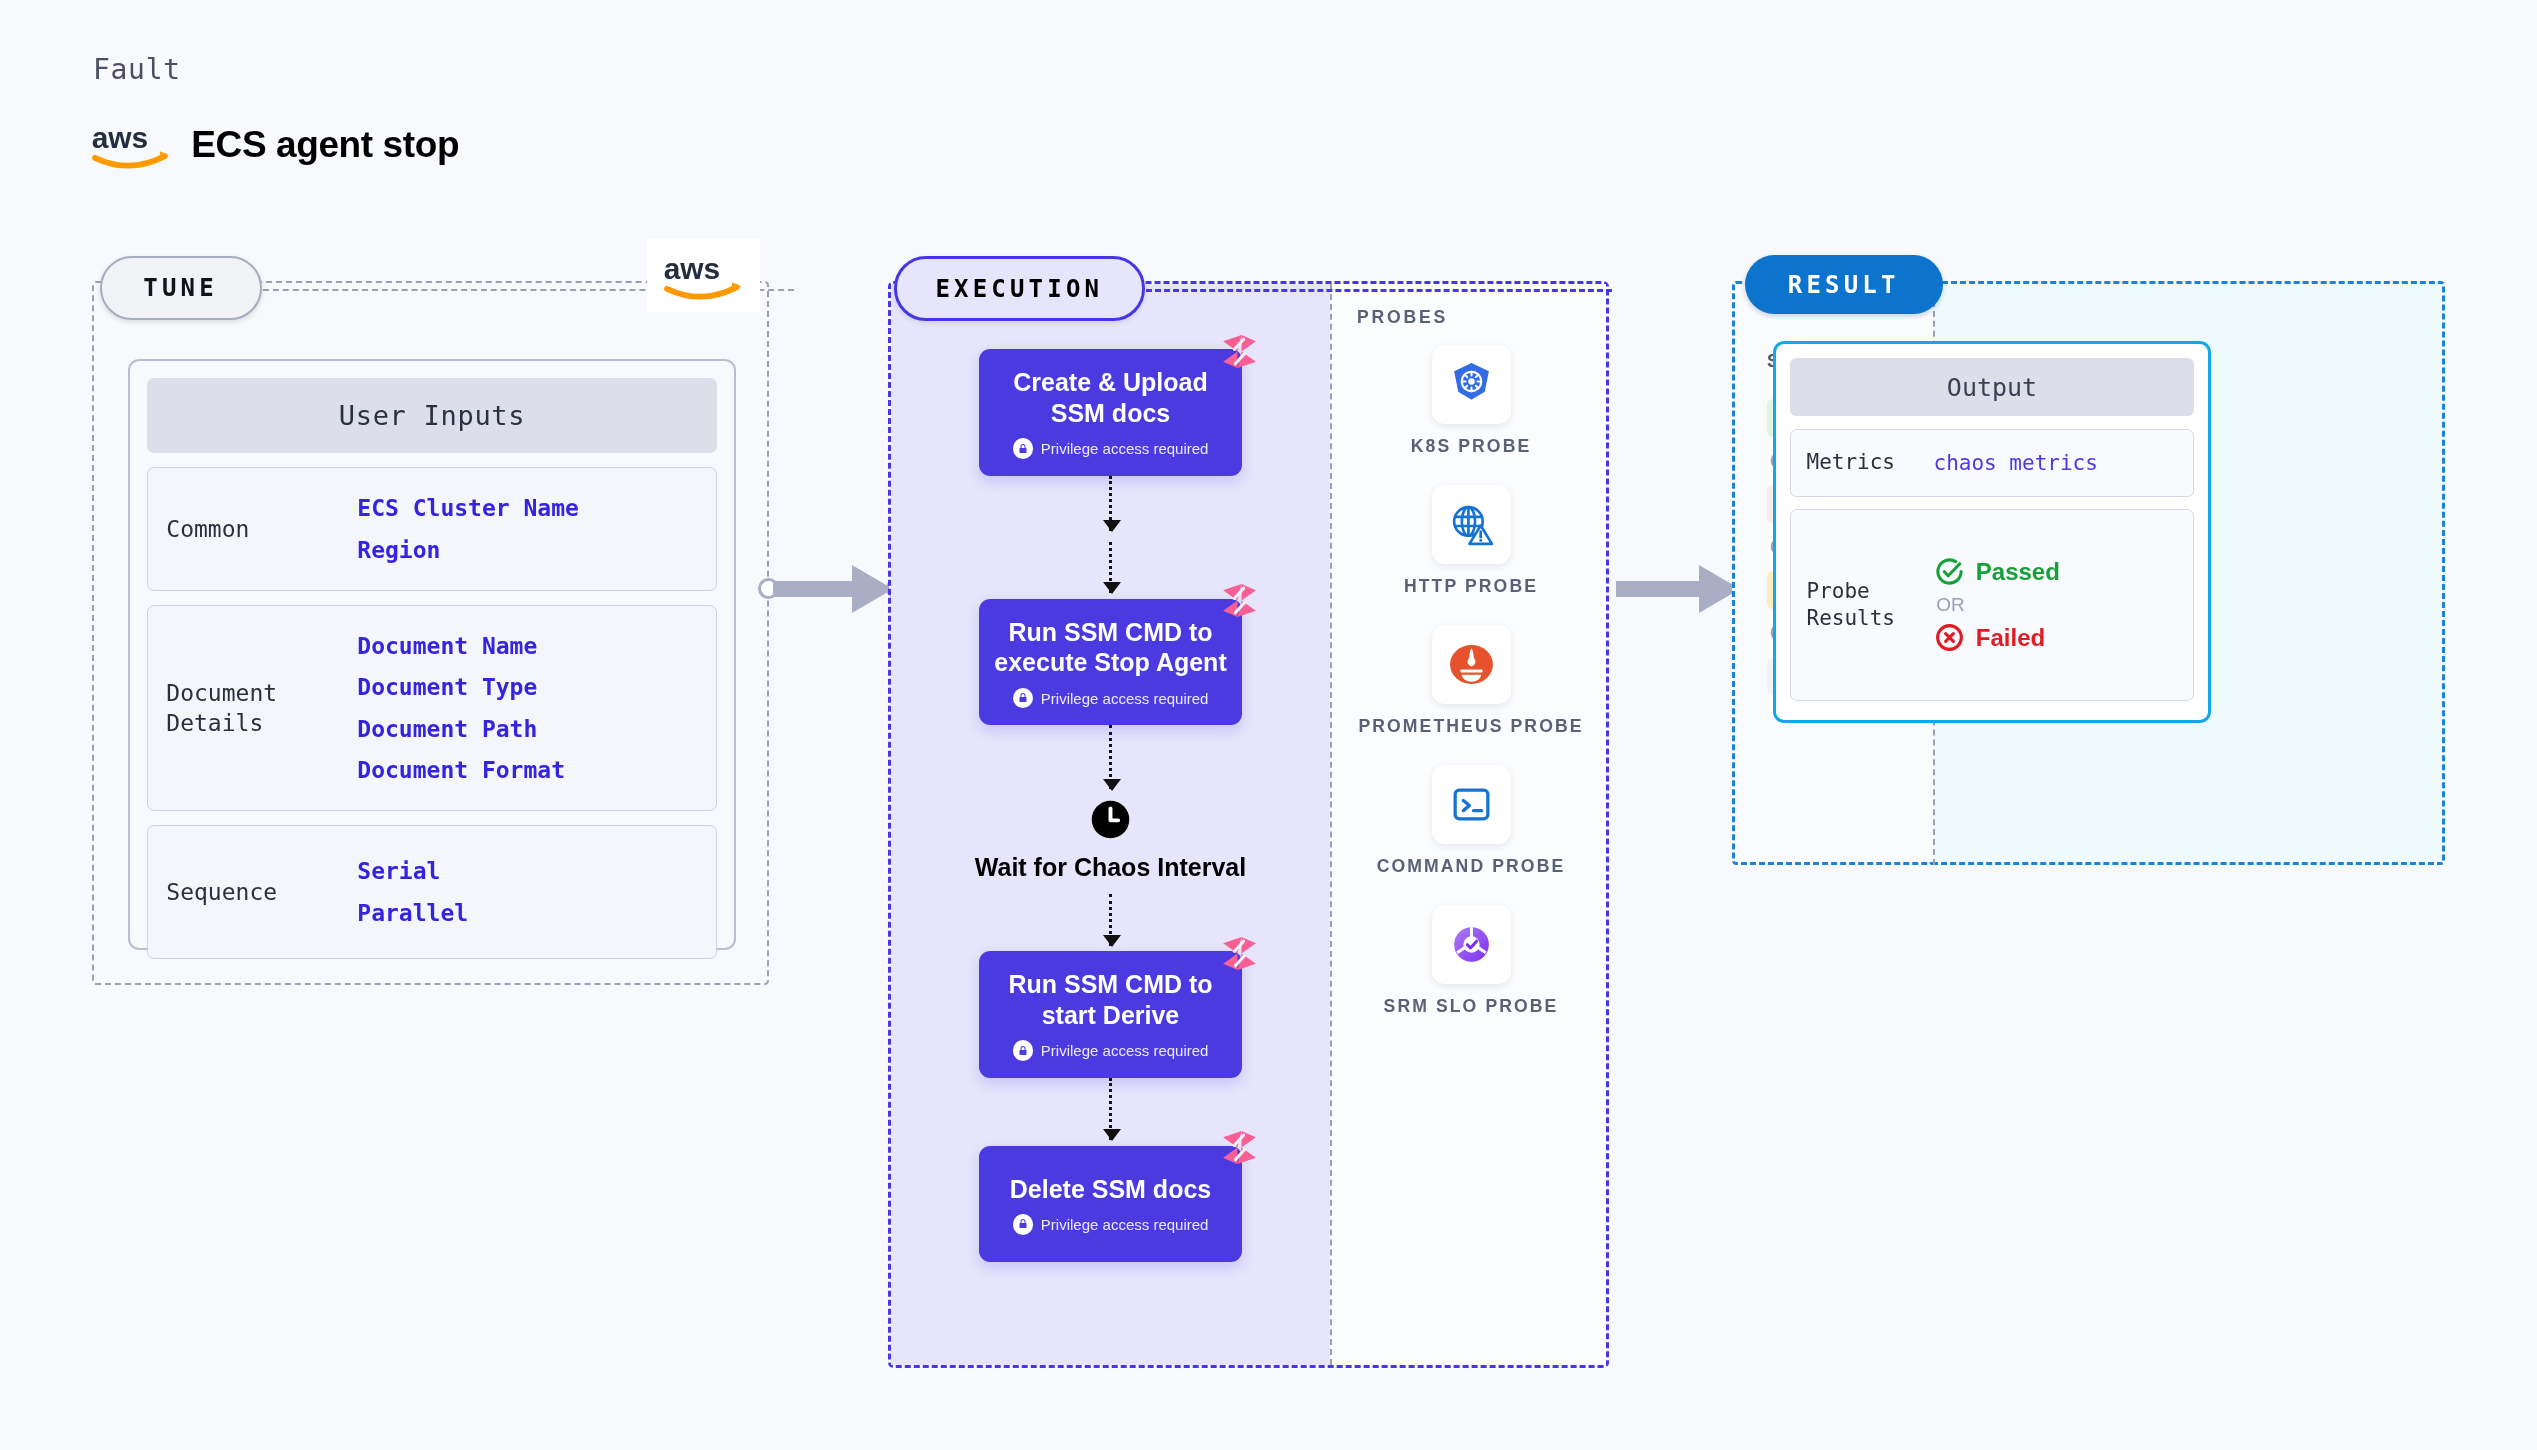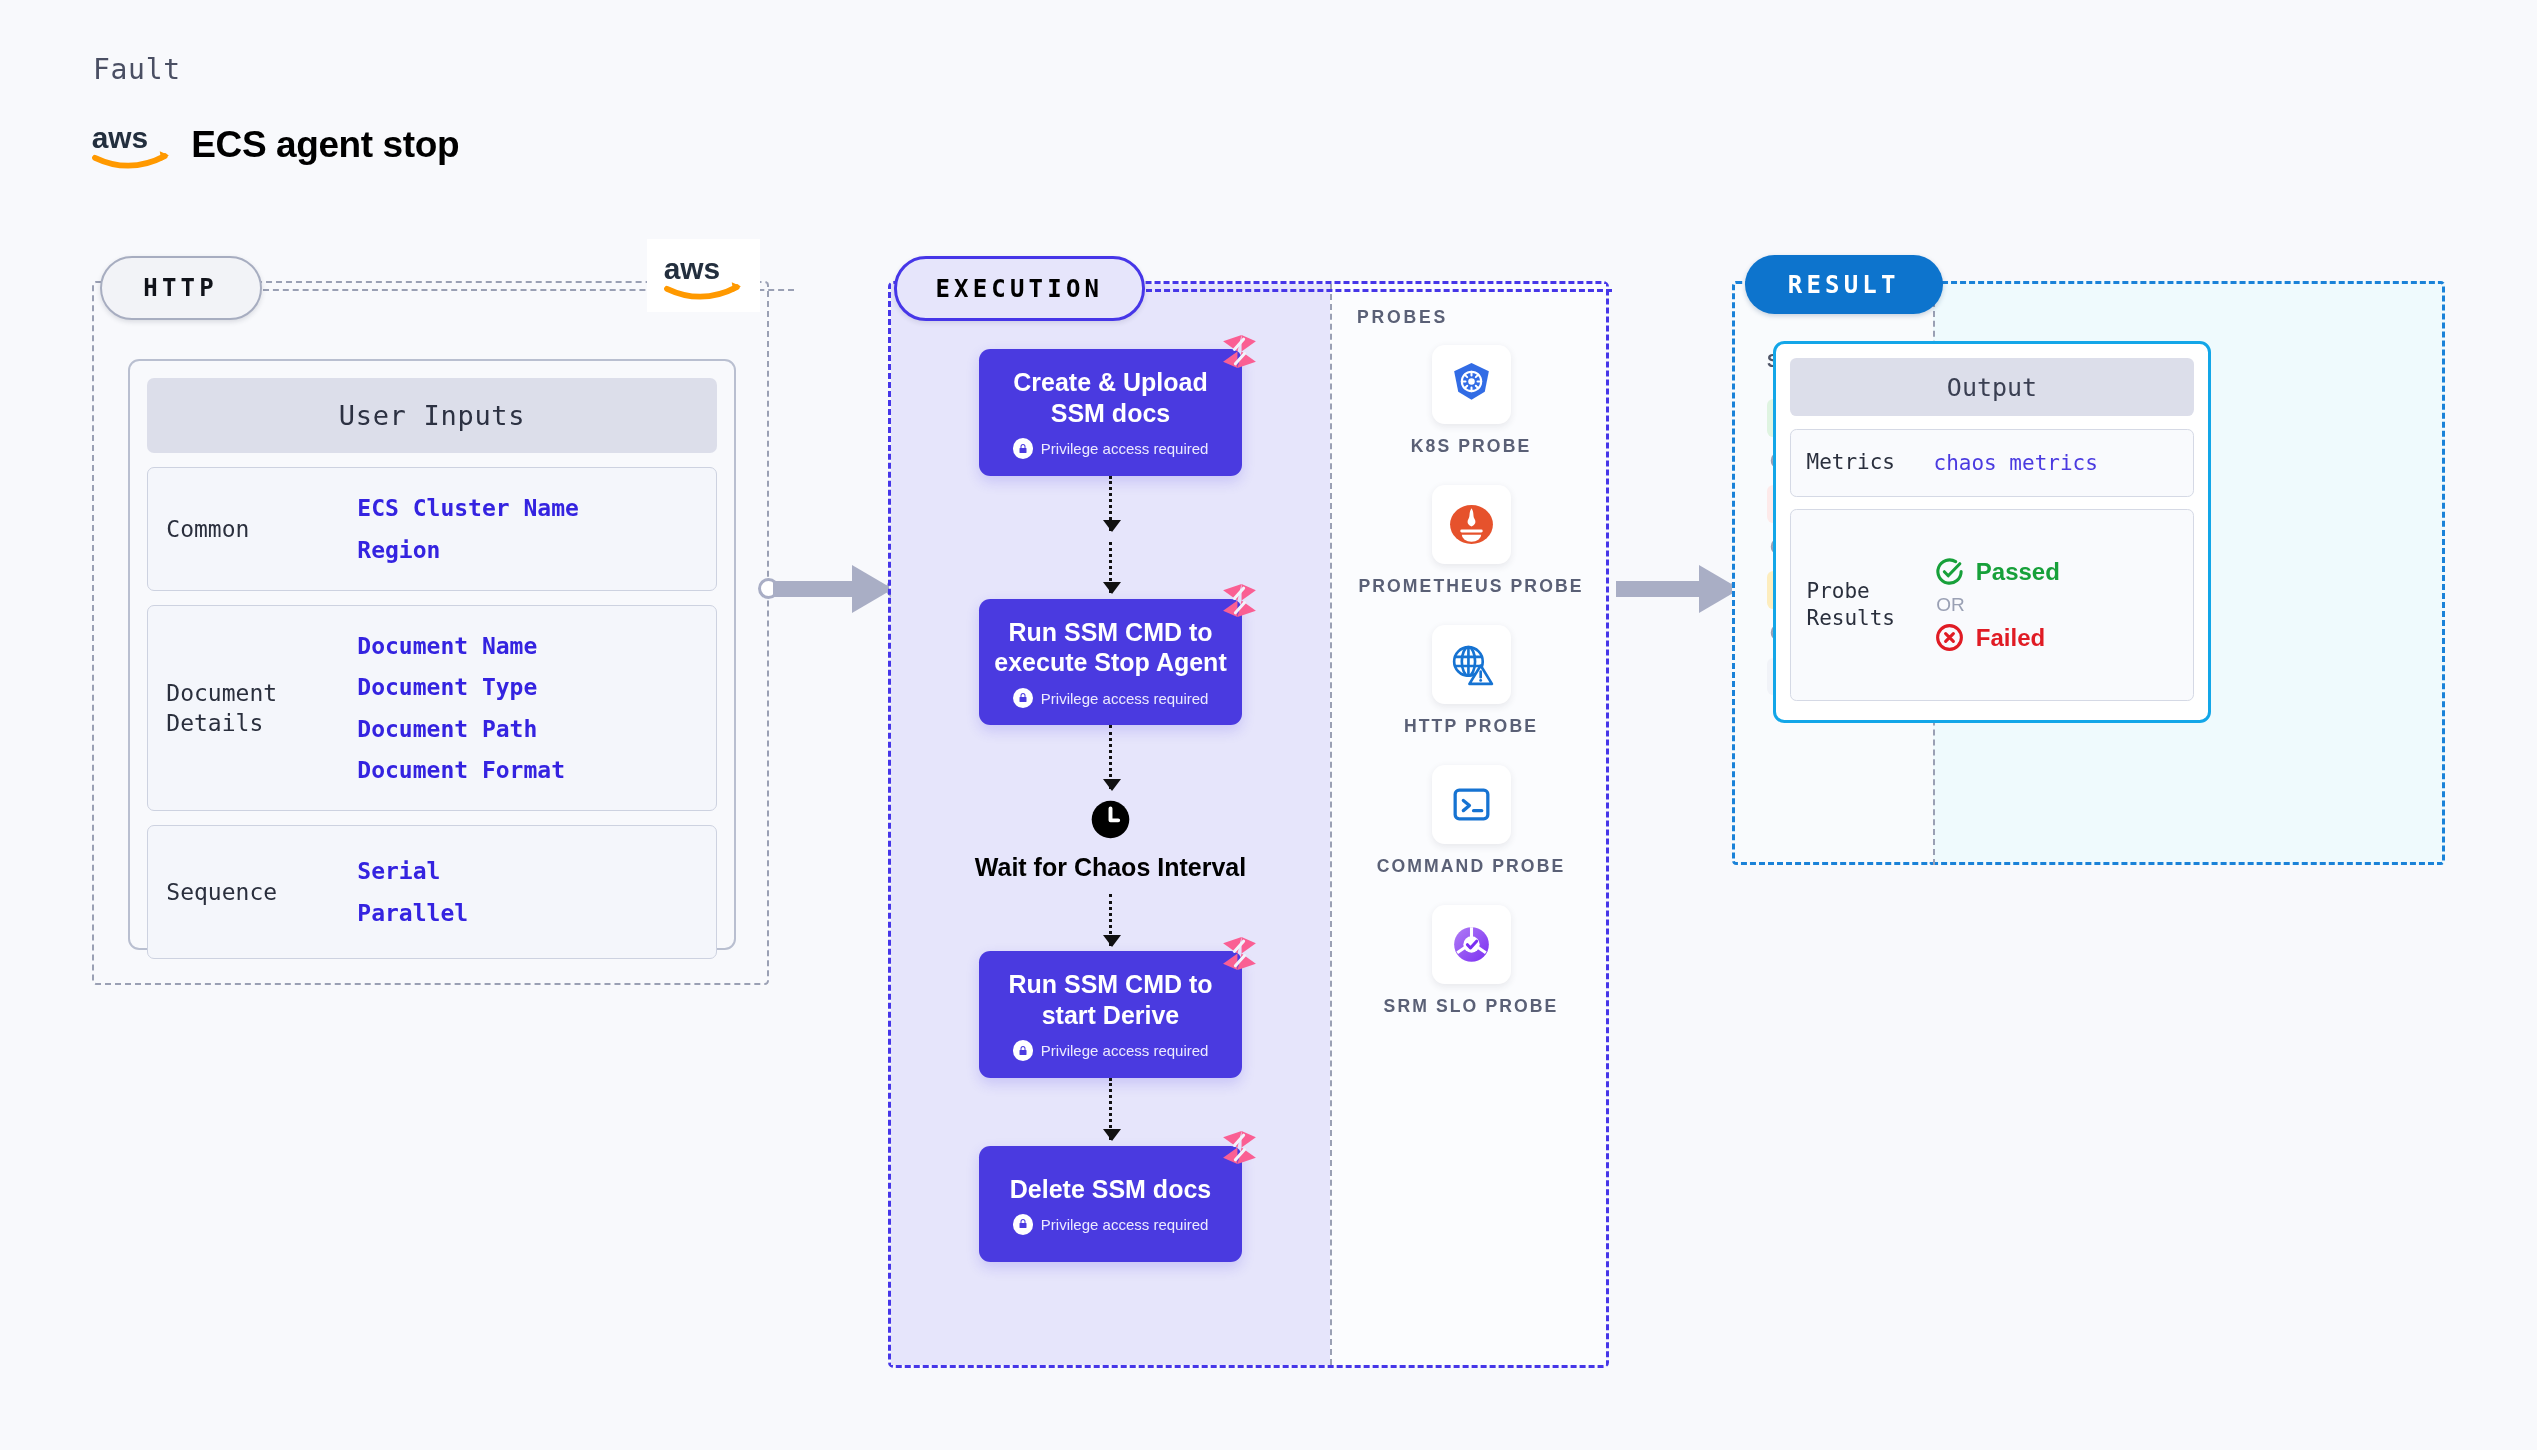--- a/index.html
+++ b/index.html
@@ -259,21 +259,21 @@
         <text x="2" y="34" font-family="Liberation Sans, sans-serif" font-size="36" font-weight="bold" fill="#232f3e">aws</text>
         <path d="M6 46 Q48 66 90 44" stroke="#ff9900" stroke-width="7" fill="none" stroke-linecap="round"></path>
         <path d="M84 38 L95 43 L86 50 Z" fill="#ff9900"></path>
       </svg>
     </span>
     <span class="hdr-title">ECS agent stop</span>
   </div>
 
   <div class="tune-panel">
     <div class="tune-dash-line"></div>
-    <div class="pill pill-tune">HTTP</div>
+    <div class="pill pill-tune">TUNE</div>
     <div class="aws-tile">
       <svg viewBox="0 0 100 60">
         <text x="2" y="34" font-family="Liberation Sans, sans-serif" font-size="36" font-weight="bold" fill="#232f3e">aws</text>
         <path d="M6 46 Q48 66 90 44" stroke="#ff9900" stroke-width="7" fill="none" stroke-linecap="round"></path>
         <path d="M84 38 L95 43 L86 50 Z" fill="#ff9900"></path>
       </svg>
     </div>
 
     <div class="ui-card">
       <div class="ui-head">User Inputs</div>
@@ -437,48 +437,48 @@
           <svg viewBox="0 0 48 48">
             <path d="M24 3 L41 11 L37 31 L24 39 L11 31 L7 11 Z" fill="#326ce5"></path>
             <circle cx="24" cy="21" r="9.5" fill="none" stroke="#fff" stroke-width="2"></circle>
             <circle cx="24" cy="21" r="3.2" fill="#fff"></circle>
             <g stroke="#fff" stroke-width="2" stroke-linecap="round">
               <path d="M24 11.5v3.6M24 27v3.6M14.5 21h3.6M29.9 21h3.6M17.3 14.3l2.5 2.5M28.2 25.2l2.5 2.5M30.7 14.3l-2.5 2.5M19.8 25.2l-2.5 2.5"></path>
             </g>
           </svg>
         </div>
         <div class="probe-label">K8S PROBE</div>
-      </div>
-
-      <div class="probe">
-        <div class="probe-ico">
-          <svg viewBox="0 0 48 48">
-            <ellipse cx="24" cy="24" rx="21" ry="19" fill="#e6522c"></ellipse>
-            <path d="M24 8c3 5 1 7 3 10.5 1.6 2.8 1 5.5-3 7.5-4-2-4.6-4.7-3-7.5 2-3.5 0-5.5 3-10.5z" fill="#fff"></path>
-            <rect x="13" y="29" width="22" height="2.8" rx="1.4" fill="#fff"></rect>
-            <path d="M14.5 34h19a9.5 7 0 01-19 0z" fill="#fff"></path>
-          </svg>
-        </div>
-        <div class="probe-label">PROMETHEUS PROBE</div>
       </div>
 
       <div class="probe">
         <div class="probe-ico">
           <svg viewBox="0 0 48 48">
             <g fill="none" stroke="#1673d2" stroke-width="2.6">
               <circle cx="21" cy="21" r="14"></circle>
               <ellipse cx="21" cy="21" rx="6.5" ry="14"></ellipse>
               <path d="M7.3 16.5h27.4M7.3 25.5h27.4M21 7v28"></path>
             </g>
             <path d="M33 25 L44 43 H22 Z" fill="#fff" stroke="#1673d2" stroke-width="2.6" stroke-linejoin="round"></path>
             <path d="M33 31v5.5" stroke="#1673d2" stroke-width="2.6" stroke-linecap="round"></path>
             <circle cx="33" cy="39.6" r="1.4" fill="#1673d2"></circle>
           </svg>
         </div>
         <div class="probe-label">HTTP PROBE</div>
+      </div>
+
+      <div class="probe">
+        <div class="probe-ico">
+          <svg viewBox="0 0 48 48">
+            <ellipse cx="24" cy="24" rx="21" ry="19" fill="#e6522c"></ellipse>
+            <path d="M24 8c3 5 1 7 3 10.5 1.6 2.8 1 5.5-3 7.5-4-2-4.6-4.7-3-7.5 2-3.5 0-5.5 3-10.5z" fill="#fff"></path>
+            <rect x="13" y="29" width="22" height="2.8" rx="1.4" fill="#fff"></rect>
+            <path d="M14.5 34h19a9.5 7 0 01-19 0z" fill="#fff"></path>
+          </svg>
+        </div>
+        <div class="probe-label">PROMETHEUS PROBE</div>
       </div>
 
       <div class="probe">
         <div class="probe-ico">
           <svg viewBox="0 0 48 48">
             <rect x="8" y="10" width="32" height="28" rx="4" fill="none" stroke="#1673d2" stroke-width="3.2"></rect>
             <path d="M16 20l6 5-6 5" fill="none" stroke="#1673d2" stroke-width="3.2" stroke-linecap="round" stroke-linejoin="round"></path>
             <path d="M26 30h8" stroke="#1673d2" stroke-width="3.2" stroke-linecap="round"></path>
           </svg>
         </div>

